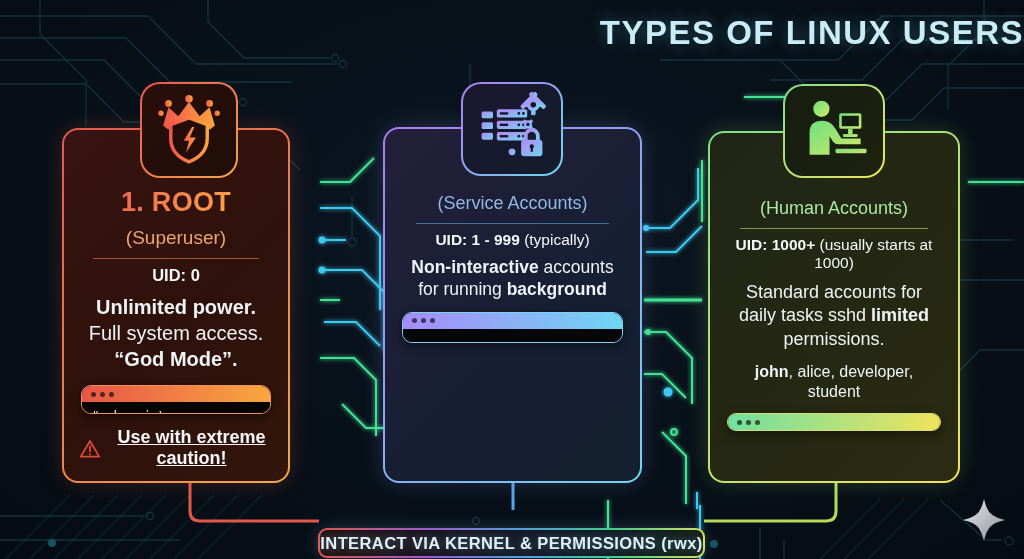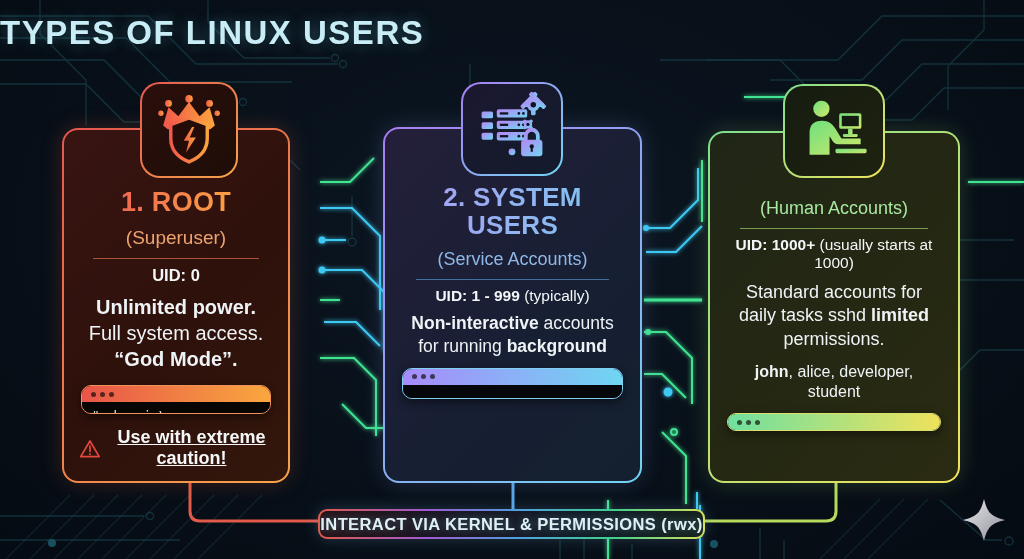--- a/index.html
+++ b/index.html
@@ -2,21 +2,21 @@
 <html><head>
 <meta charset="utf-8">
 <style>
   html,body{margin:0;padding:0;background:#04090f;}
   .stage{position:relative;width:1024px;height:559px;overflow:hidden;
     background:radial-gradient(ellipse at 50% 40%, #0c1722 0%, #081019 55%, #050b12 100%);
     font-family:"Liberation Sans", sans-serif;}
   svg{display:block;}
   .bg{position:absolute;left:0;top:0;z-index:0;}
 
-  .title{position:absolute;left:0;top:14px;width:100%;margin:0;text-align:left;z-index:2;
+  .title{position:absolute;left:0;top:14px;width:100%;margin:0;text-align:right;z-index:2;
     font-size:33px;font-weight:700;letter-spacing:1.5px;color:#c9edf6;
     text-shadow:0 0 14px rgba(110,215,240,.35), 0 2px 3px rgba(0,0,0,.6);}
 
   
   .card{position:absolute;z-index:2;box-sizing:border-box;border:2.5px solid transparent;border-radius:16px;
     display:flex;flex-direction:column;align-items:center;text-align:center;padding:56px 15px 12px;}
   .c1{left:62px;top:128px;width:228px;height:355px;padding-top:58px;
     background:linear-gradient(135deg,#381412 0%,#2e110b 55%,#33170c 100%) padding-box,
                linear-gradient(135deg,#e4574f 0%,#f6a54b 100%) border-box;
     box-shadow:0 0 22px rgba(230,90,60,.22);}
@@ -73,21 +73,21 @@
   .th2{background:linear-gradient(90deg,#a78bfa,#6fd6f2);}
   .th3{background:linear-gradient(90deg,#6fe0a0,#efe25c);}
   .dot{width:5px;height:5px;border-radius:50%;background:rgba(10,5,5,.65);}
   .term-body{background:#070604;padding:6px 9px 7px;color:#f2efe7;
     font-family:"DejaVu Sans Mono", monospace;line-height:1.3;}
   .tb1{font-size:12.5px;}
   .tb2{font-size:10px;background:#05070b;}
 
   .warning{display:flex;align-items:center;gap:9px;margin-top:13px;color:#f5f6f7;font-size:18px;text-decoration:underline;}
 
-  .footer-bar{position:absolute;z-index:2;left:318px;top:509px;width:387px;height:30px;box-sizing:border-box;
+  .footer-bar{position:absolute;z-index:2;left:318px;top:528px;width:387px;height:30px;box-sizing:border-box;
     border:2px solid transparent;border-radius:9px;display:flex;align-items:center;justify-content:center;
     background:linear-gradient(90deg,#251318,#1a1622,#131b28,#16211c) padding-box,
                linear-gradient(90deg,#e0584a 0%,#a05ad0 28%,#4f9fe0 52%,#3ecf8e 76%,#d8e05a 100%) border-box;
     box-shadow:0 0 16px rgba(120,180,220,.25);}
   .footer-bar span{color:#dff0f4;font-size:16.5px;font-weight:700;letter-spacing:.4px;
     text-shadow:0 0 8px rgba(130,220,240,.4);}
 
   .sparkle{position:absolute;z-index:2;left:958px;top:494px;}
 </style>
 </head>
@@ -234,21 +234,20 @@
       <svg width="30" height="27" viewBox="0 0 38 34">
         <path d="M19,4 L35,31 H3 Z" fill="none" stroke="#e2483d" stroke-width="3" stroke-linejoin="round"></path>
         <line x1="19" y1="13" x2="19" y2="22" stroke="#e2483d" stroke-width="3" stroke-linecap="round"></line>
         <circle cx="19" cy="27" r="1.8" fill="#e2483d"></circle>
       </svg>
       <span class="b">Use with extreme caution!</span>
     </div>
   </div>
 
   <div class="card c2">
-    <div class="heading h2">2. SYSTEM USERS</div>
     <div class="sub s2">(Service Accounts)</div>
     <div class="divider d2"></div>
     <div class="uid"><span class="b">UID: 1 - 999</span><span> (typically)</span></div>
     <div class="desc desc2">
       <span class="b">Non-interactive</span><span> accounts</span><br>
       <span>for running </span><span class="b">background</span><br>
     </div>
     <div class="term t2">
       <div class="term-head th2">
         <span class="dot"></span>

